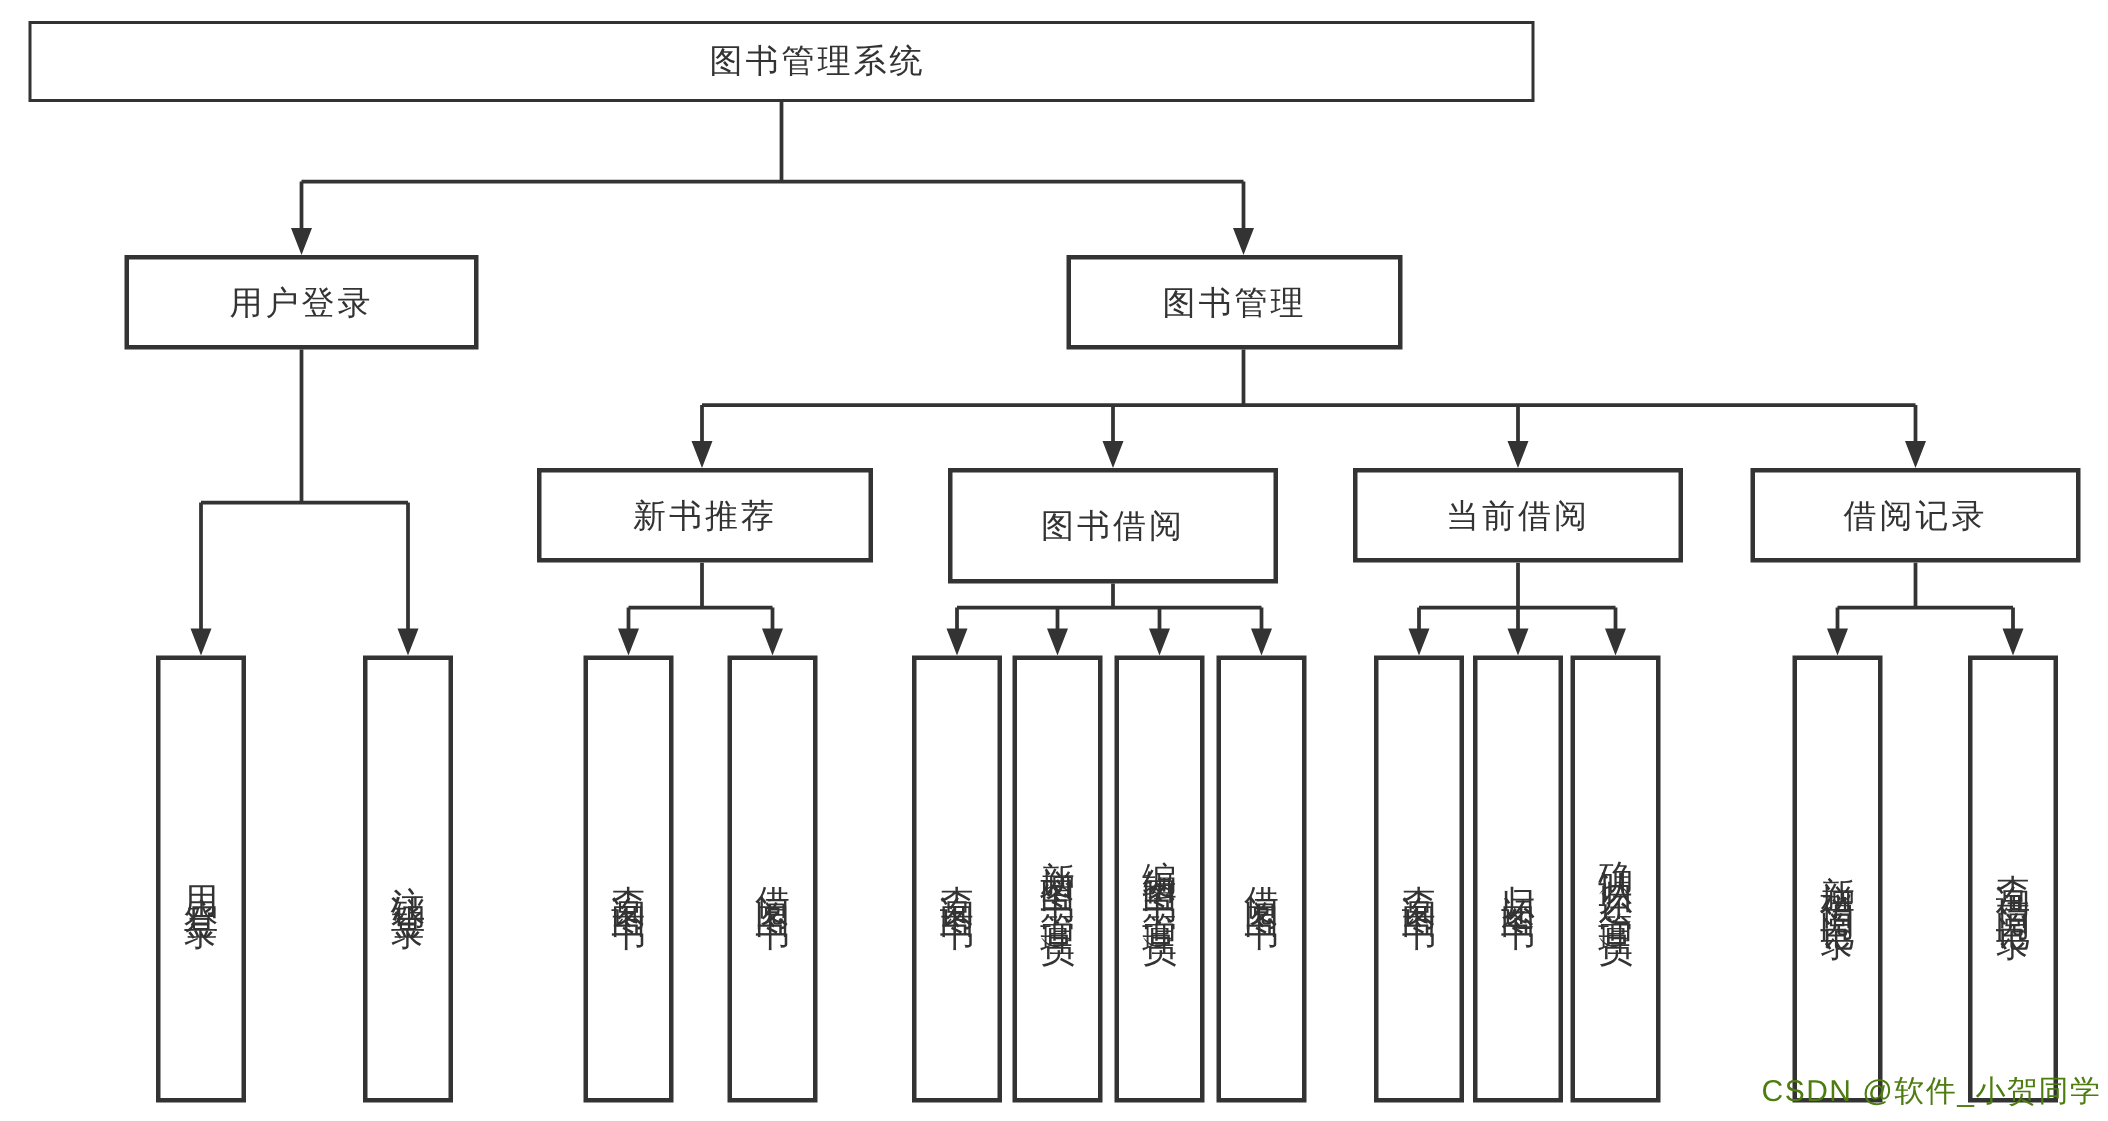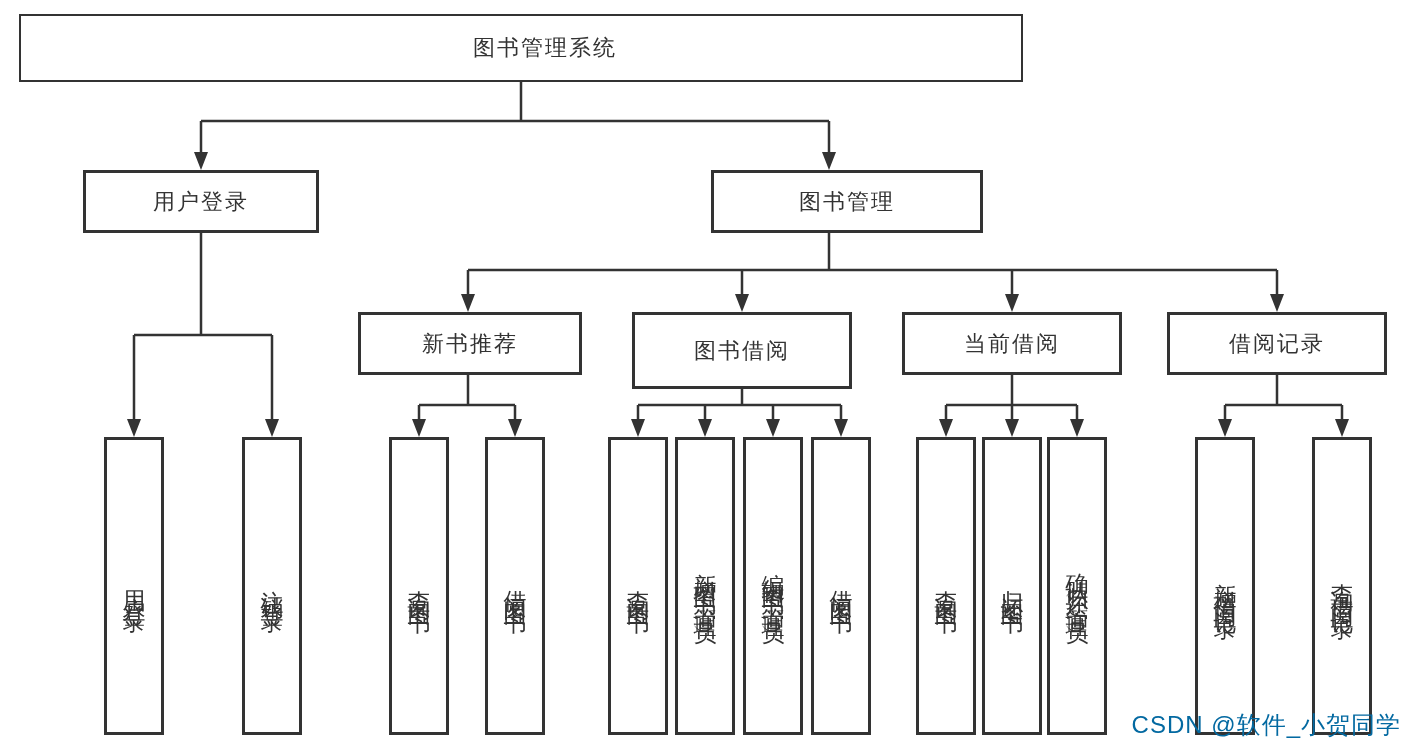--- a/index.html
+++ b/index.html
@@ -46,22 +46,22 @@
     writing-mode: vertical-lr;
     text-orientation: mixed;
     font-size: 23px;
     letter-spacing: 7px;
     line-height: 1;
     white-space: normal;
   }
   .watermark {
     position: absolute;
     right: 4px; bottom: 6px;
-    font-size: 24px;
-    color: #0369a1;
+    font-size: 20px;
+    color: #4d7c0f;
     letter-spacing: 1px;
     z-index: 5;
     white-space: nowrap;
   }
 </style>
 </head>
 <body>
 
 <div class="canvas">
 
@@ -89,28 +89,28 @@
     <g>
       <path class="line" d="M1012 375 V405 M946 405 H1077 M946 405 V421 M1012 405 V421 M1077 405 V421"></path>
       <path class="arrow" d="M939 419 H953 L946 437 Z M1005 419 H1019 L1012 437 Z M1070 419 H1084 L1077 437 Z"></path>
     </g>
     <g>
       <path class="line" d="M1277 375 V405 M1225 405 H1342 M1225 405 V421 M1342 405 V421"></path>
       <path class="arrow" d="M1218 419 H1232 L1225 437 Z M1335 419 H1349 L1342 437 Z"></path>
     </g>
   </svg>
 
-  <div class="node root" style="left:19px; top:14px; width:1004px; height:68px;padding-left:48px;">
+  <div class="node root" style="left:19px; top:14px; width:1004px; height:54px;padding-left:48px;">
     <span class="label">图书管理系统</span>
   </div>
 
   <div class="node" style="left:83px; top:170px; width:236px; height:63px;">
     <span class="label">用户登录</span>
   </div>
-  <div class="node" style="left:711px; top:170px; width:272px; height:63px;">
+  <div class="node" style="left:711px; top:170px; width:224px; height:63px;">
     <span class="label">图书管理</span>
   </div>
 
   <div class="node" style="left:358px; top:312px; width:224px; height:63px;">
     <span class="label">新书推荐</span>
   </div>
   <div class="node" style="left:632px; top:312px; width:220px; height:77px;">
     <span class="label">图书借阅</span>
   </div>
   <div class="node" style="left:902px; top:312px; width:220px; height:63px;">

